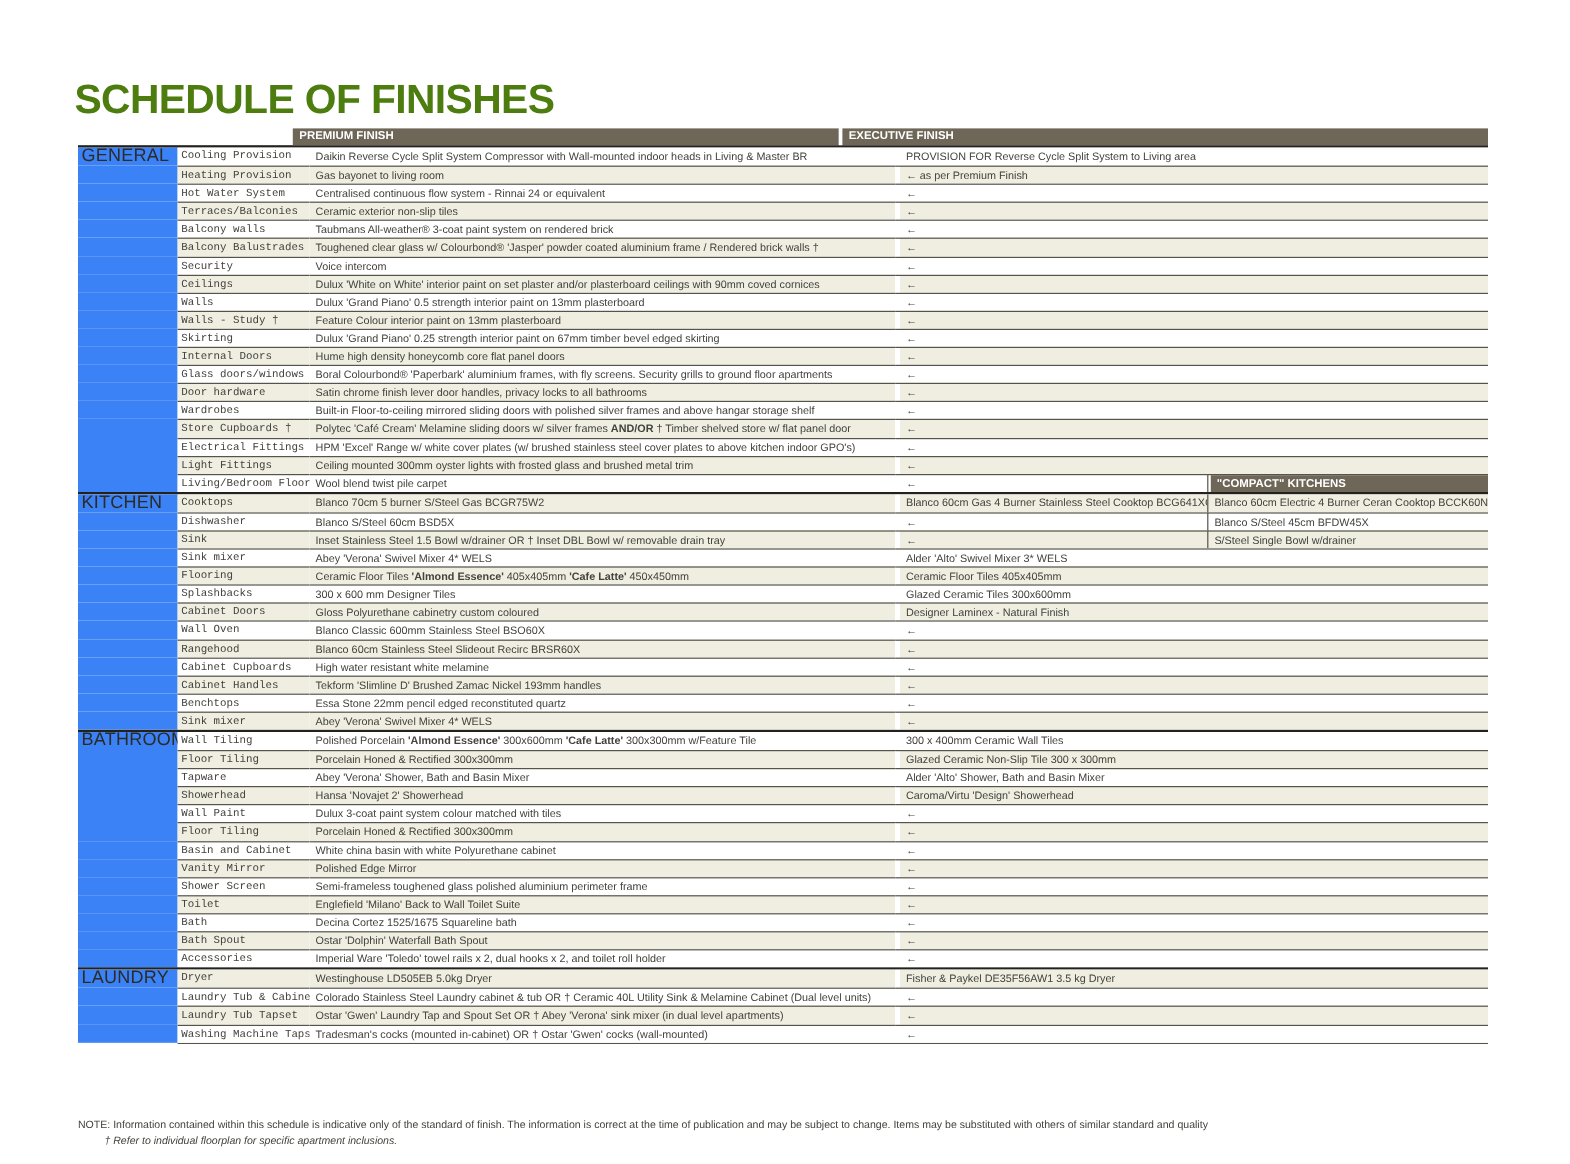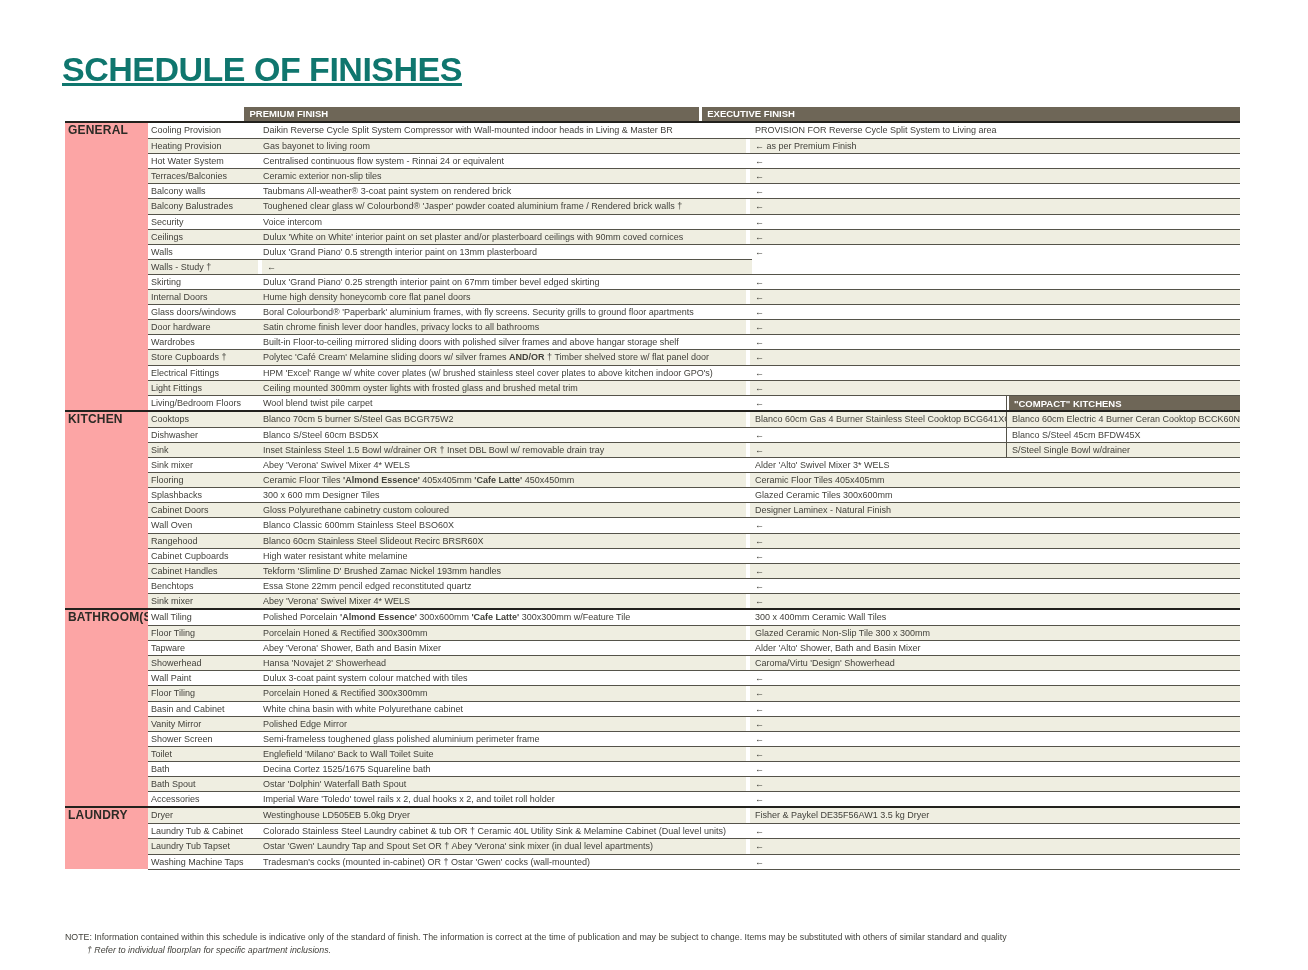--- a/index.html
+++ b/index.html
@@ -1,39 +1,39 @@
 <!DOCTYPE html>
 <html><head>
 <meta charset="utf-8">
 <style>
   html,body{margin:0;padding:0;background:#ffffff;}
   body{width:1308px;height:970px;position:relative;font-family:"Liberation Sans",sans-serif;
        -webkit-font-smoothing:antialiased;color:#43423c;overflow:hidden;}
 
-  .page-title{position:absolute;left:62px;top:50px;font-size:34px;font-weight:600;
-              letter-spacing:-0.5px;color:#0f766e;text-decoration:underline;}
+  .page-title{position:absolute;left:62px;top:64px;font-size:34px;font-weight:600;
+              letter-spacing:-0.5px;color:#4d7c0f;}
 
   .table-wrap{position:absolute;left:65px;top:107px;width:1175px;}
 
   
   .hdr-band{display:flex;height:14px;}
   .hdr-spacer{width:193px;}
   .hdr-bar{background:#6e6657;color:#ffffff;font-size:9.5px;font-weight:bold;
            line-height:14px;padding-left:5px;box-sizing:border-box;white-space:nowrap;}
   .hdr-premium{width:488px;}
   .hdr-gutter{width:4px;background:#ffffff;}
   .hdr-exec{width:578px;}
 
   
   .section{border-top:2px solid #22211d;}
   .row{display:flex;height:15.1px;position:relative;}
   .c{box-sizing:border-box;height:100%;line-height:14.5px;font-size:9px;white-space:nowrap;overflow:visible;}
-  .c-section{width:83px;background:#fca5a5;font-weight:bold;font-size:12px;color:#2c2b26;
+  .c-section{width:83px;background:#3b82f6;font-weight:normal;font-size:15px;color:#2c2b26;
              padding-left:3px;letter-spacing:0.2px;}
-  .c-item{width:110px;padding-left:3px;}
+  .c-item{width:110px;padding-left:3px;font-family:Liberation Mono, monospace;}
   .c-premium{width:488px;padding-left:5px;}
   .c-gutter{width:4px;background:#ffffff;}
   .c-exec{width:490px;padding-left:5px;}
   .c-exec.narrow{width:256px;}
   .c-compact{width:234px;padding-left:5px;border-left:1px solid #55534a;}
   .row.alt .c-item,.row.alt .c-premium,.row.alt .c-exec,.row.alt .c-compact{background:#efeee1;}
   .row:not(.alt) .c-item,.row:not(.alt) .c-premium,.row:not(.alt) .c-exec,
   .row:not(.alt) .c-compact{background:#ffffff;}
   .row:not(:first-child) .c-item,
   .row:not(:first-child) .c-premium,
@@ -126,20 +126,21 @@
         <div class="row">
           <div class="c c-section"></div>
           <div class="c c-item">Walls</div>
           <div class="c c-premium">Dulux 'Grand Piano' 0.5 strength interior paint on 13mm plasterboard</div>
           <div class="c c-gutter"></div>
           <div class="c c-exec">←</div>
         </div>
         <div class="row alt">
           <div class="c c-section"></div>
           <div class="c c-item">Walls - Study †</div>
+          <div class="c c-premium">Feature Colour interior paint on 13mm plasterboard</div>
           <div class="c c-gutter"></div>
           <div class="c c-exec">←</div>
         </div>
         <div class="row">
           <div class="c c-section"></div>
           <div class="c c-item">Skirting</div>
           <div class="c c-premium">Dulux 'Grand Piano' 0.25 strength interior paint on 67mm timber bevel edged skirting</div>
           <div class="c c-gutter"></div>
           <div class="c c-exec">←</div>
         </div>

